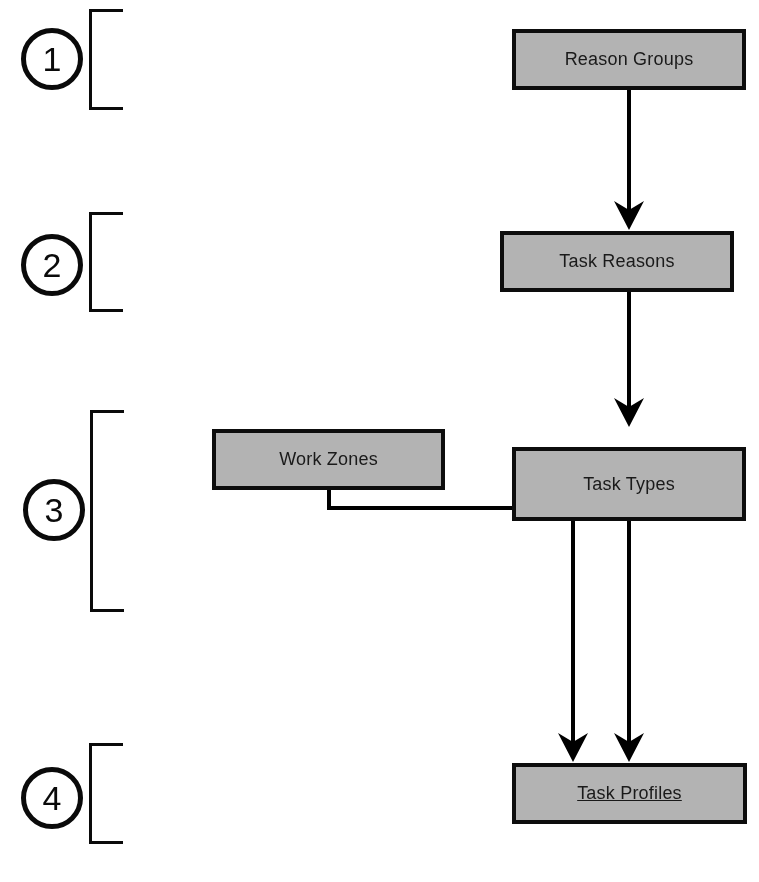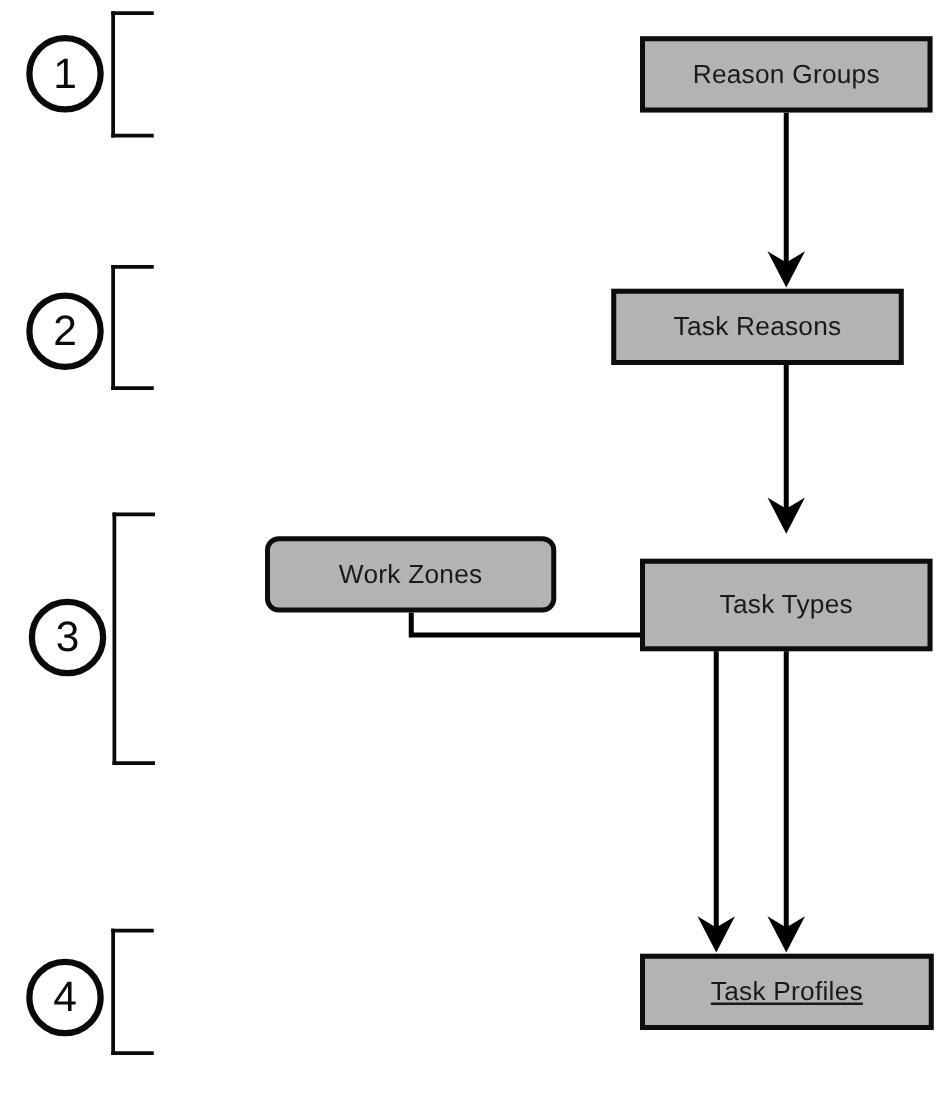--- a/index.html
+++ b/index.html
@@ -17,28 +17,28 @@
   }
   
   .node {
     position: absolute;
     box-sizing: border-box;
     background: #b3b3b3;
     border: 4px solid #0d0d0d;
     display: flex;
     align-items: center;
     justify-content: center;
-    font-size: 21px;
+    font-size: 18px;
     color: #1a1a1a;
     letter-spacing: 0.2px;
     z-index: 2;
   }
   #box-reason-groups { left: 512px; top: 29px;  width: 234px; height: 61px; }
-  #box-task-reasons  { left: 489px; top: 231px; width: 234px; height: 61px; justify-content: center; }
-  #box-work-zones    { left: 212px; top: 429px; width: 233px; height: 61px; border-radius: 11px; }
+  #box-task-reasons  { left: 500px; top: 231px; width: 234px; height: 61px; justify-content: center; }
+  #box-work-zones    { left: 212px; top: 429px; width: 233px; height: 61px; }
   #box-task-types    { left: 512px; top: 447px; width: 234px; height: 74px; }
   #box-task-profiles { left: 512px; top: 763px; width: 235px; height: 61px; text-decoration: underline; }
 
   
   .step-circle {
     position: absolute;
     box-sizing: border-box;
     width: 62px;
     height: 62px;
     border: 5px solid #0a0a0a;

